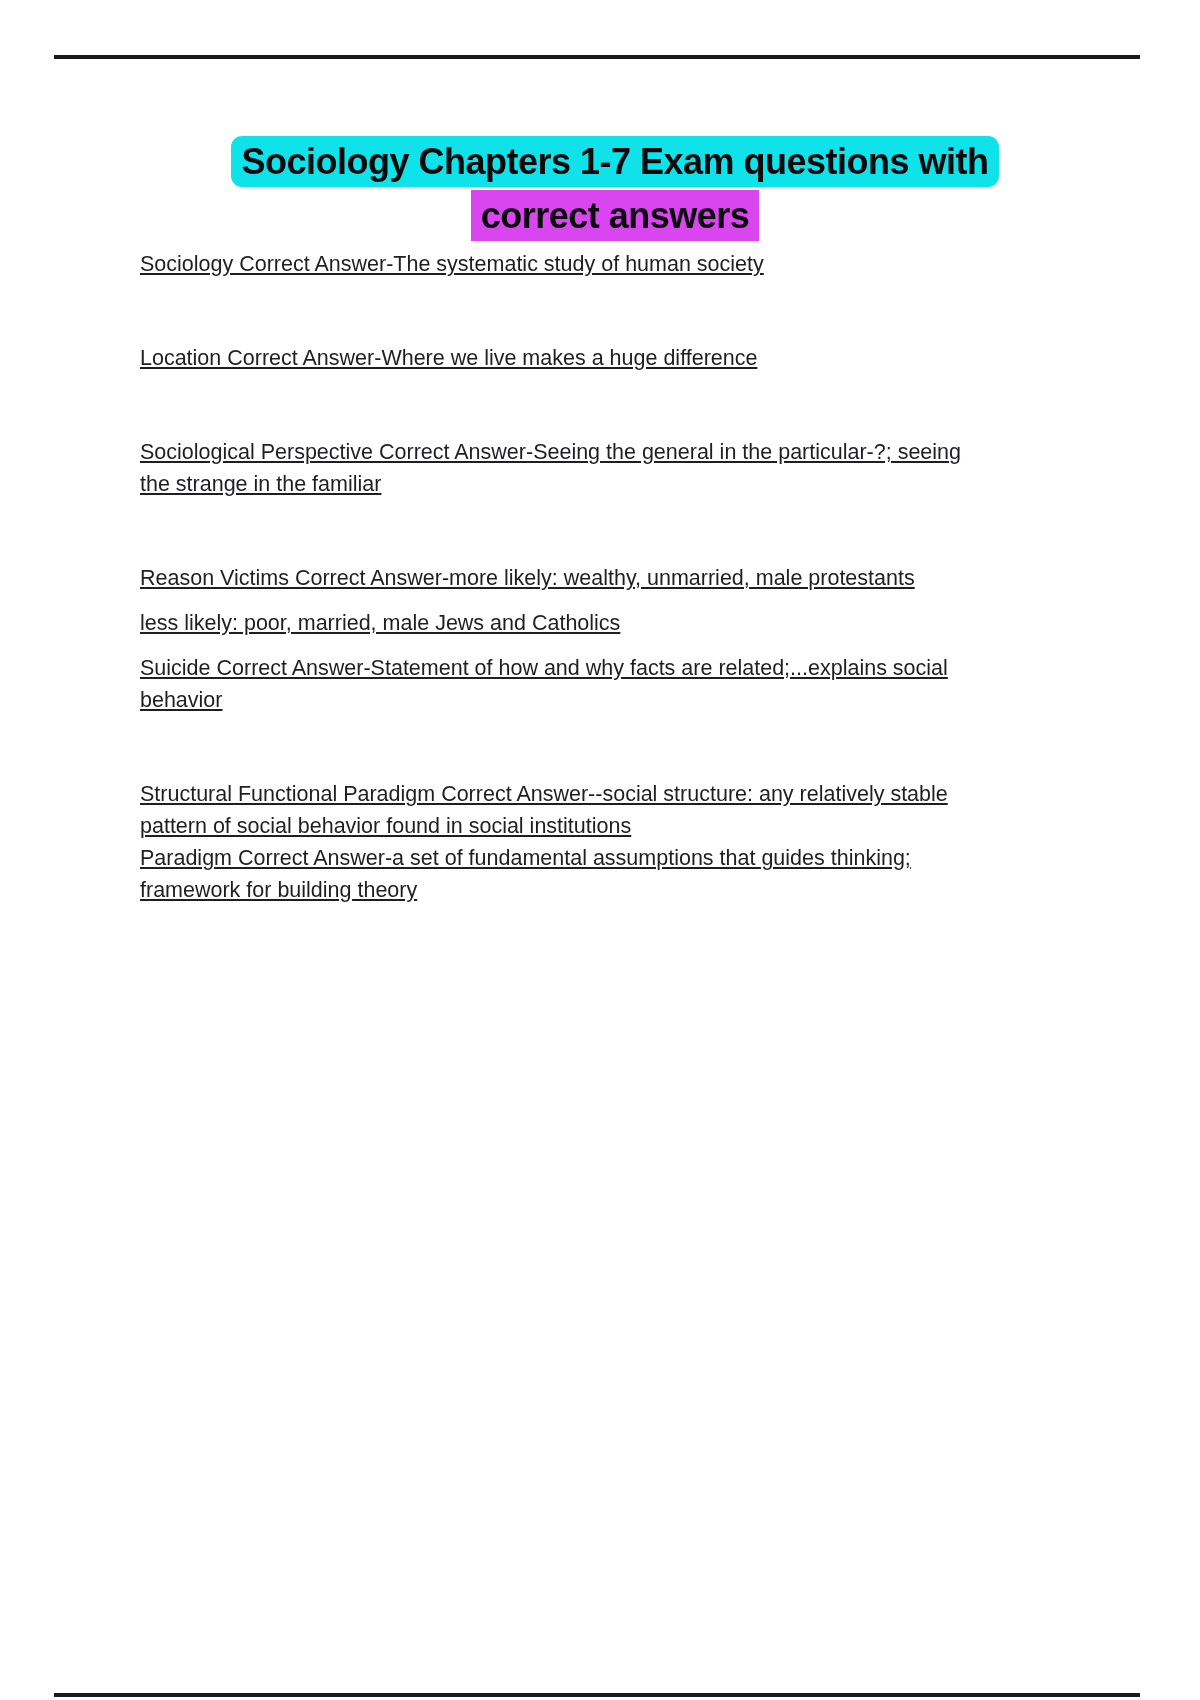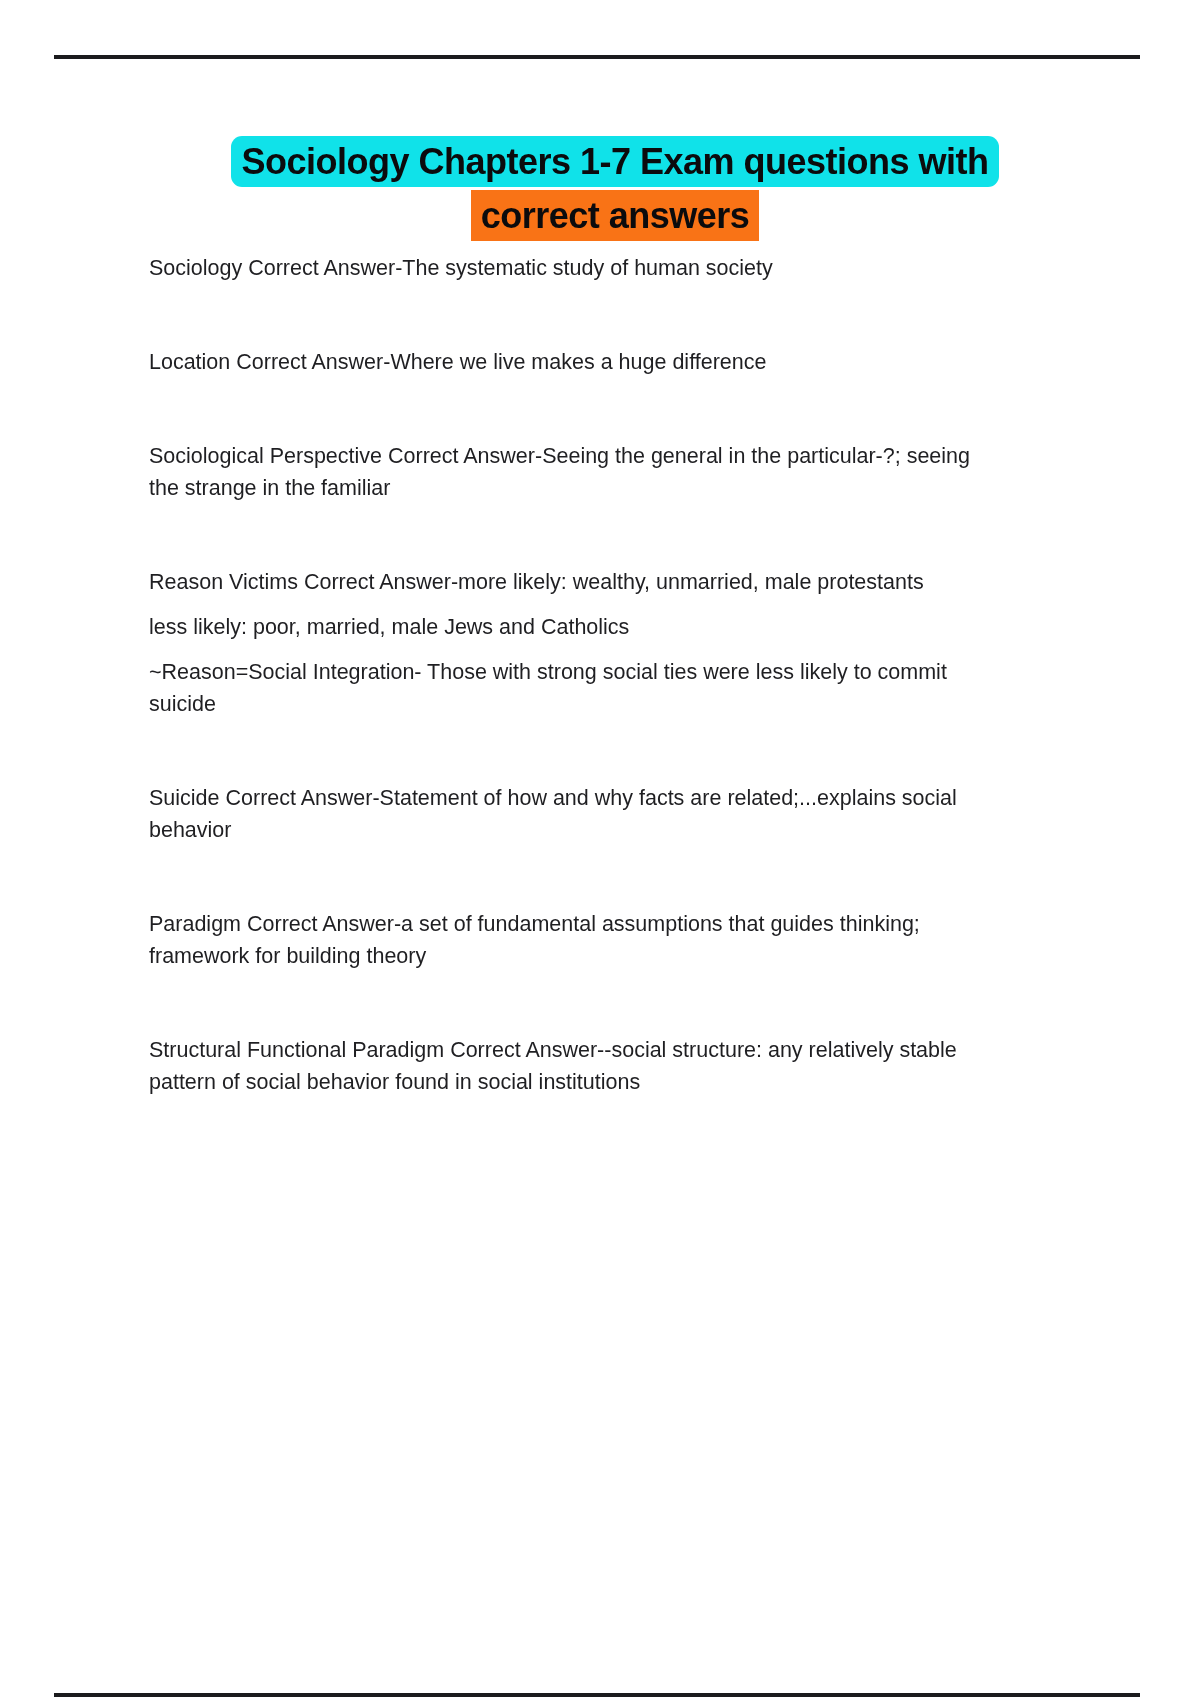--- a/index.html
+++ b/index.html
@@ -38,46 +38,45 @@
     padding: 5px 10px;
   }
   .content {
     width: 985px;
     margin: 5px 0 0 140px;
     font-size: 21.5px;
     line-height: 32px;
     color: #1f1f22;
   }
   .qa {
-    margin: 9px;
+    margin: 0;
     white-space: pre-line;
+    text-decoration: underline;
   }
   .gap-large { margin-bottom: 62px; }
   .gap-small { margin-bottom: 13px; }
   .gap-none  { margin-bottom: 0; }
 </style>
 </head>
 <body>
 
 <div class="page">
   <div class="rule rule-top"></div>
 
-  <h1 class="title"><span class="hl" style="background: rgb(16, 226, 233); border-radius: 11px;">Sociology Chapters 1-7 Exam questions with</span><br><span class="hl" style="background: #f97316;">correct answers</span></h1>
+  <h1 class="title"><span class="hl" style="background: rgb(16, 226, 233); border-radius: 11px;">Sociology Chapters 1-7 Exam questions with</span><br><span class="hl" style="background: #d946ef;">correct answers</span></h1>
 
   <div class="content">
       <p class="qa gap-large">Sociology Correct Answer-The systematic study of human society</p>
       <p class="qa gap-large">Location Correct Answer-Where we live makes a huge difference</p>
       <p class="qa gap-large">Sociological Perspective Correct Answer-Seeing the general in the particular-?; seeing
 the strange in the familiar</p>
       <p class="qa gap-small">Reason Victims Correct Answer-more likely: wealthy, unmarried, male protestants</p>
       <p class="qa gap-small">less likely: poor, married, male Jews and Catholics</p>
-      <p class="qa gap-large">~Reason=Social Integration- Those with strong social ties were less likely to commit
-suicide</p>
       <p class="qa gap-large">Suicide Correct Answer-Statement of how and why facts are related;...explains social
 behavior</p>
+      <p class="qa gap-none">Structural Functional Paradigm Correct Answer--social structure: any relatively stable
+pattern of social behavior found in social institutions</p>
       <p class="qa gap-large">Paradigm Correct Answer-a set of fundamental assumptions that guides thinking;
 framework for building theory</p>
-      <p class="qa gap-none">Structural Functional Paradigm Correct Answer--social structure: any relatively stable
-pattern of social behavior found in social institutions</p>
     </div>
 
   <div class="rule rule-bottom"></div>
 </div>
 
 </body></html>

